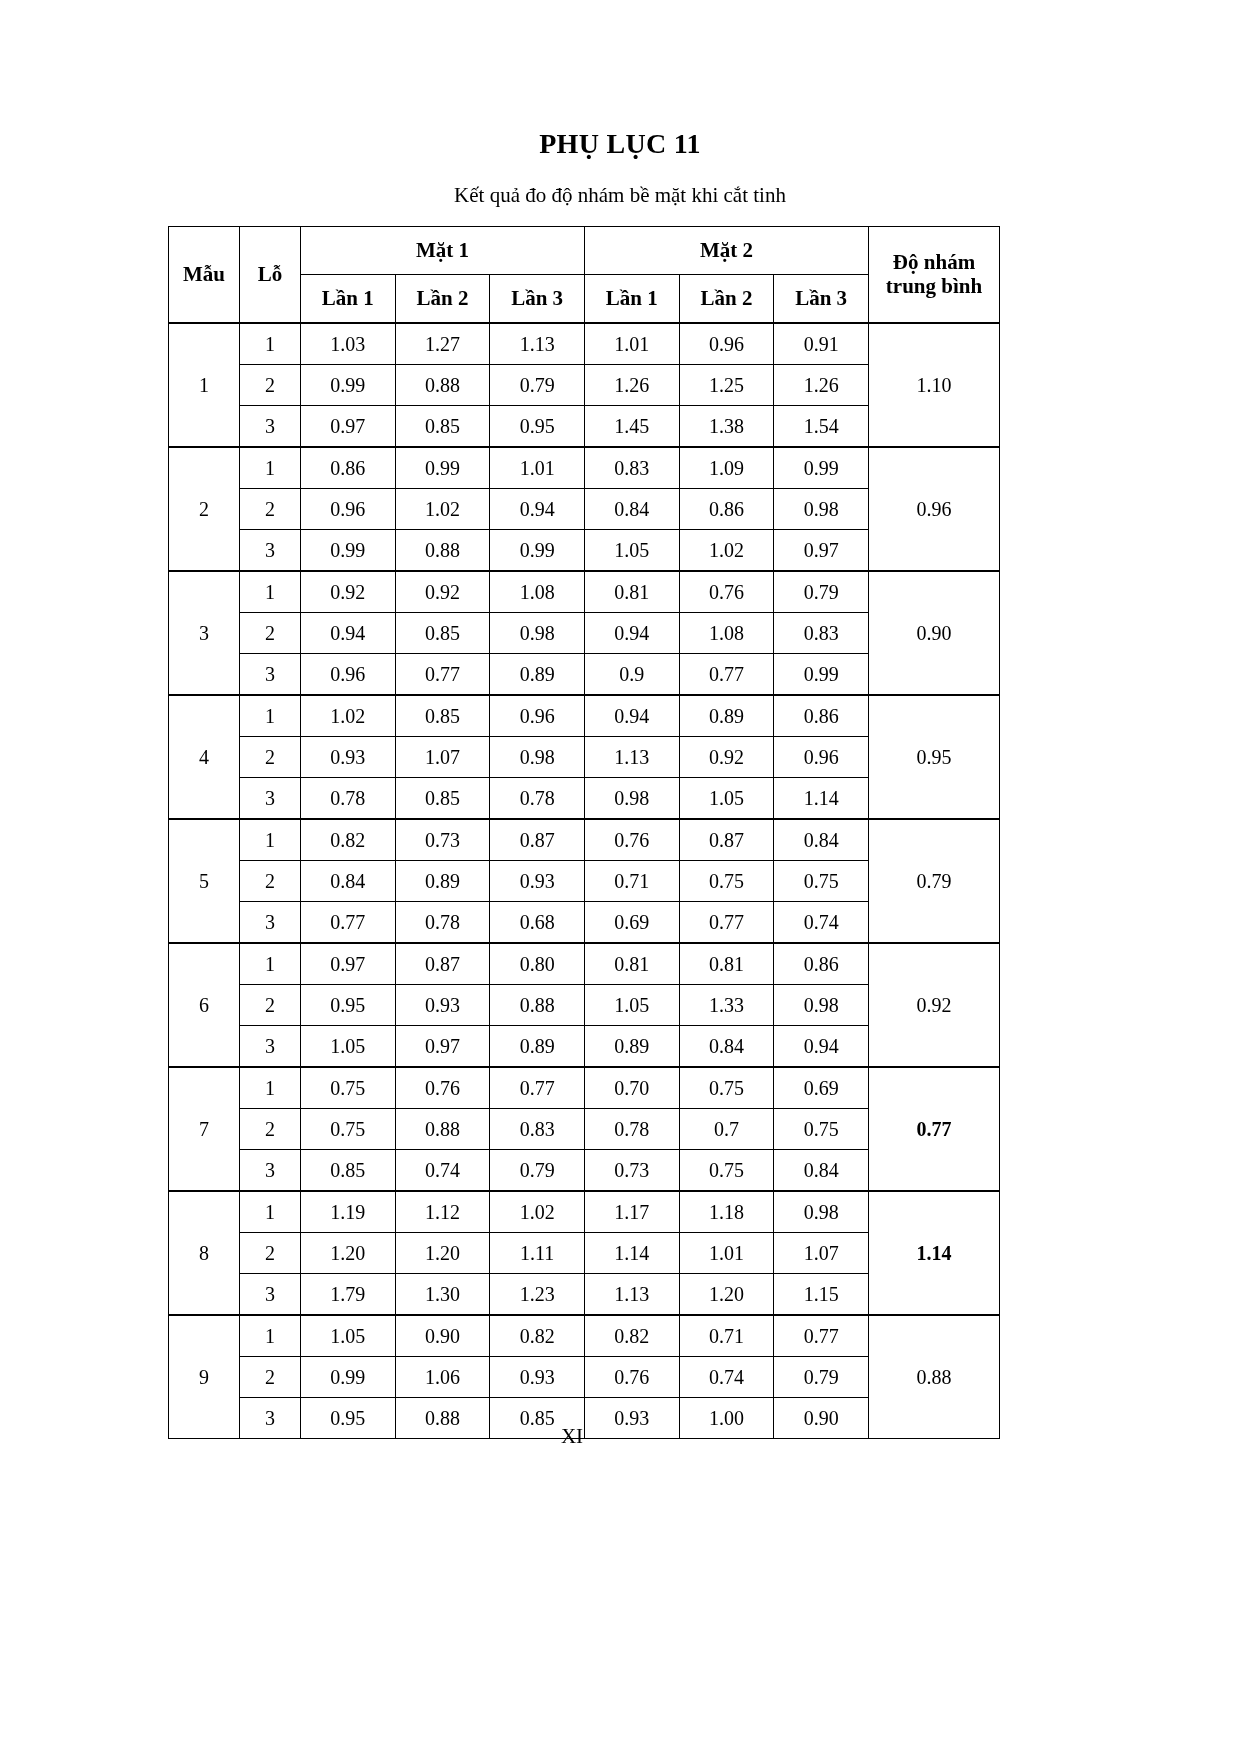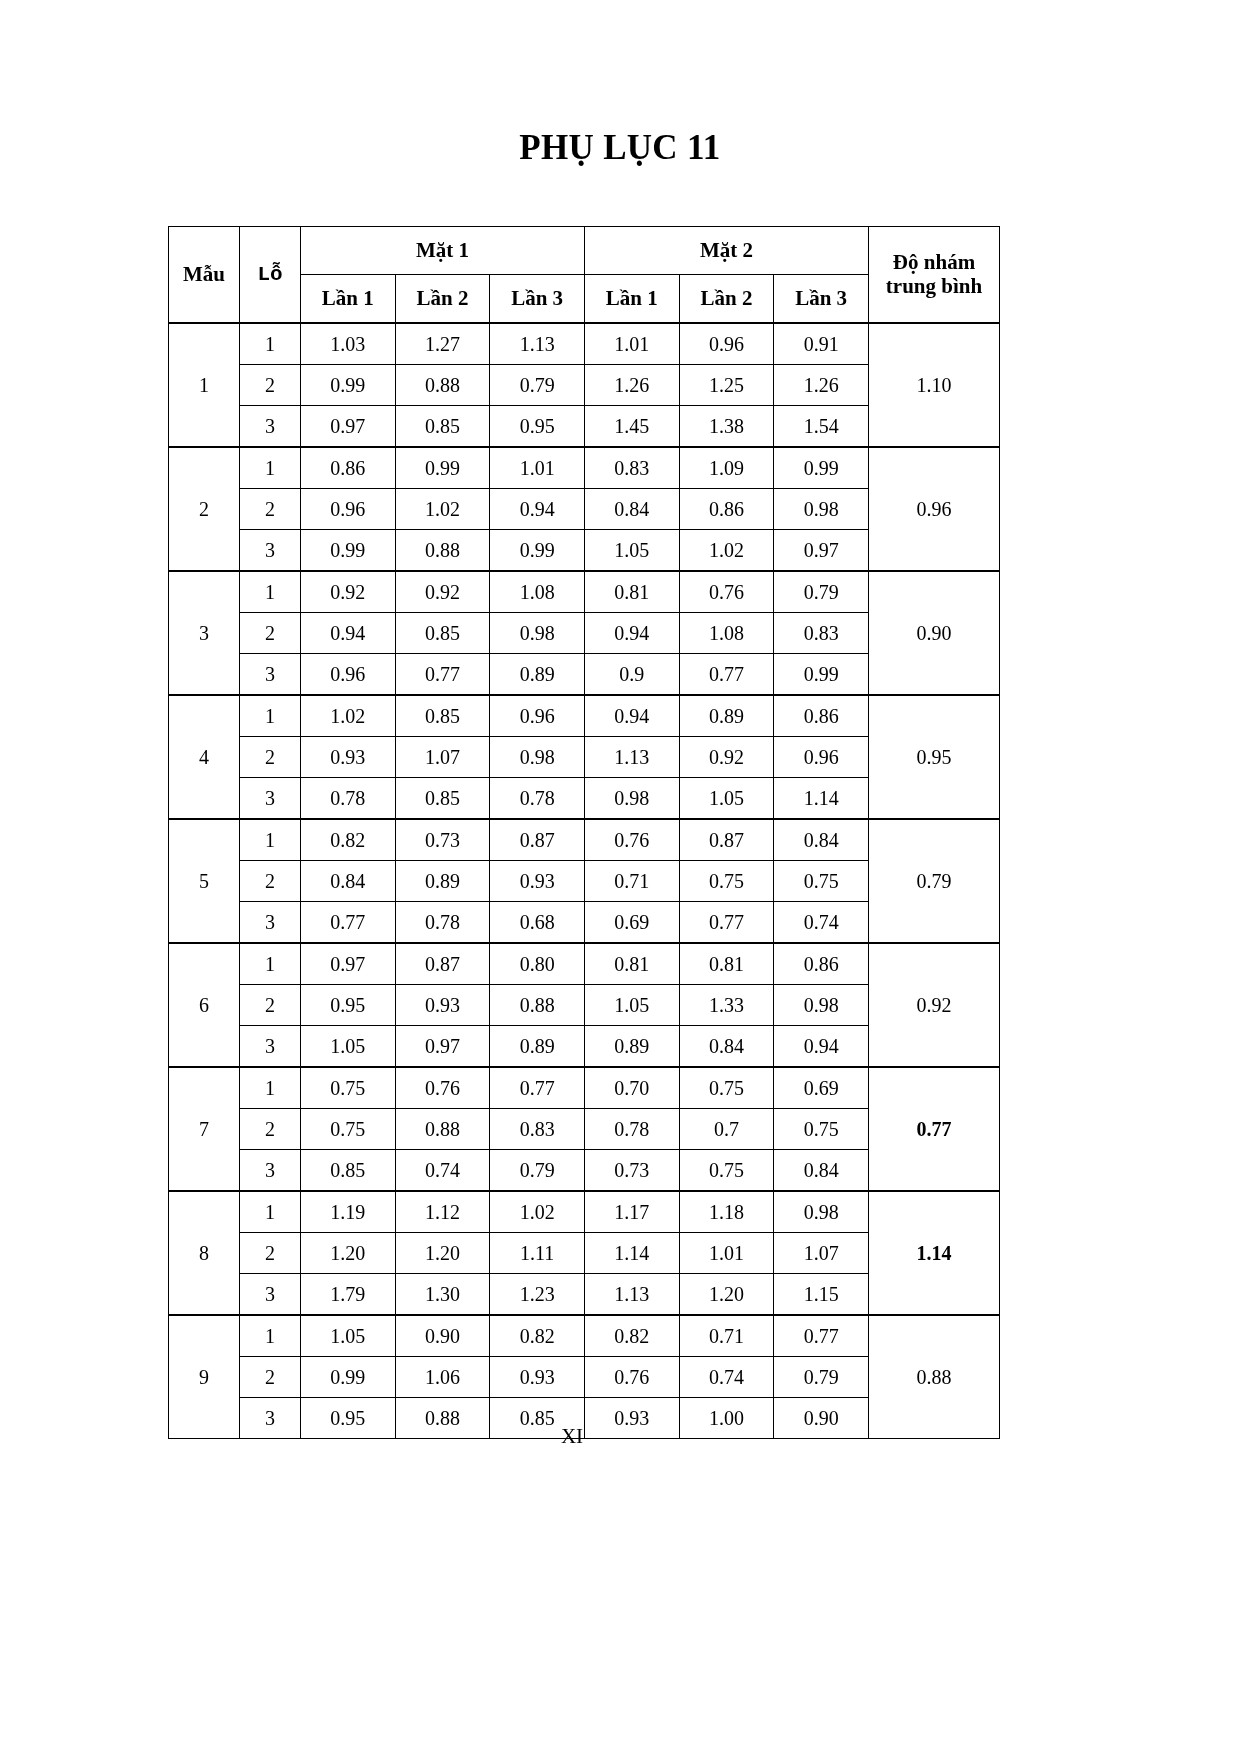--- a/index.html
+++ b/index.html
@@ -15,21 +15,21 @@
     font-family: "Liberation Serif", "DejaVu Serif", serif;
     color: #000000;
     box-sizing: border-box;
   }
   .title {
     position: absolute;
     top: 128px;
     left: 0;
     width: 1240px;
     text-align: center;
-    font-size: 35px;
+    font-size: 28px;
     font-weight: bold;
     letter-spacing: 0.3px;
   }
   .subtitle {
     position: absolute;
     top: 183px;
     left: 0;
     width: 1240px;
     text-align: center;
     font-size: 21px;
@@ -53,21 +53,21 @@
     vertical-align: middle;
     padding: 0;
     font-size: 20px;
     line-height: 1.1;
   }
   table.rough th {
     font-weight: bold;
     font-size: 21px;
   }
   .h-mau   { width: 70px;  height: 50px; margin-top: 24px; }
-  .h-lo    { width: 60px;  height: 50px; font-family: Liberation Mono, monospace; }
+  .h-lo    { width: 60px;  height: 50px; }
   .h-face  { height: 47px; }
   .h-lan   { width: 100px; height: 47px; margin-top: 36px; }
   .h-avg   { width: 130px; border-radius: 25px; }
   td.cell-mau, td.cell-lo {
     font-size: 20px;
   }
   td.data { height: 40px; }
   td.cell-avg { font-size: 20px; }
   td.cell-avg.bold { font-weight: bold; }
   tr.group-start > td { border-top-width: 2.5px; }
@@ -80,20 +80,21 @@
     font-size: 21px;
   }
 </style>
 </head>
 <body>
 
 <div class="page">
 
   <div class="title">PHỤ LỤC 11</div>
 
+  <div class="subtitle">Kết quả đo độ nhám bề mặt khi cắt tinh</div>
 
   <div class="table-wrap">
     <table class="rough">
       <thead>
         <tr>
           <th class="h-mau" rowspan="2">Mẫu</th>
           <th class="h-lo" rowspan="2">Lỗ</th>
           <th class="h-face" colspan="3">Mặt 1</th>
           <th class="h-face" colspan="3">Mặt 2</th>
           <th class="h-avg" rowspan="2">

